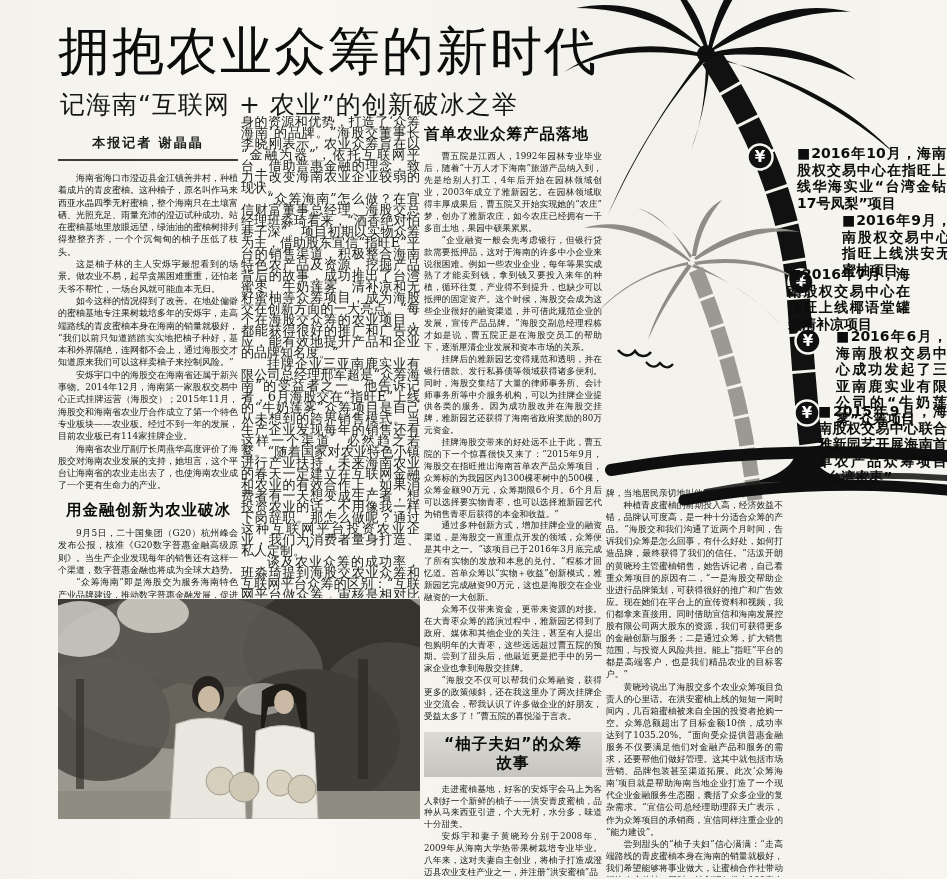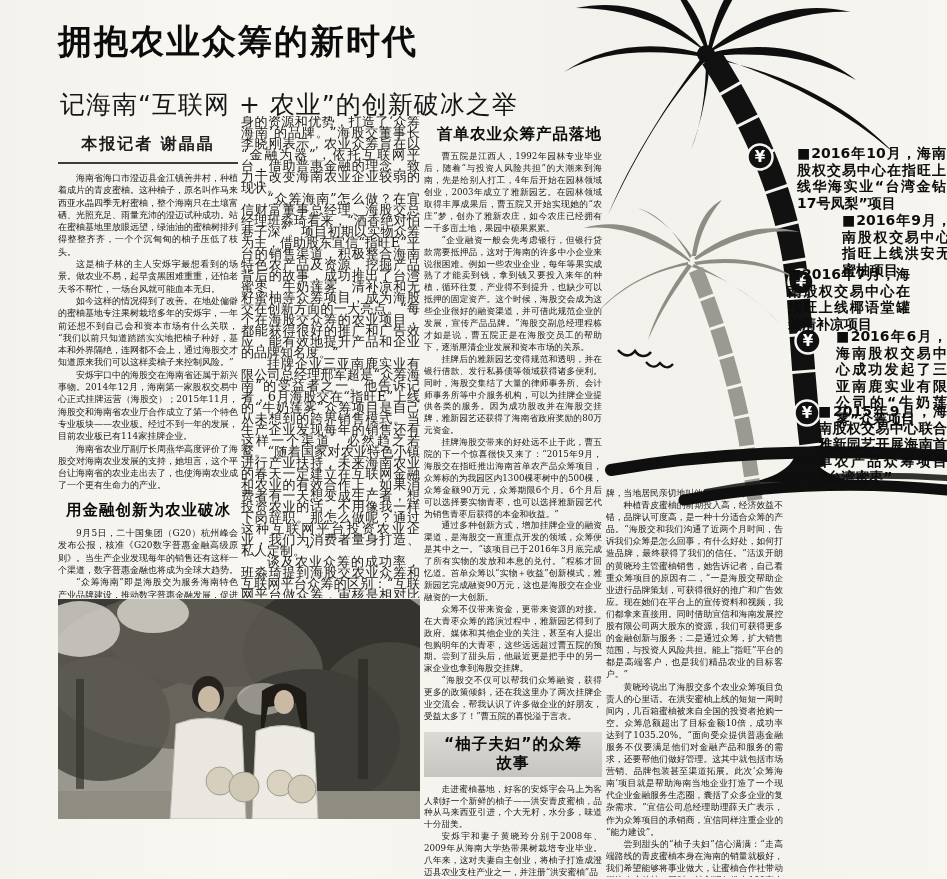--- a/index.html
+++ b/index.html
@@ -1,39 +1,39 @@
 <!DOCTYPE html>
 <html lang="zh"><head>
 <meta charset="utf-8">
 <style>
   html,body{margin:0;padding:0;background:#8a8a8a;}
   .page{position:relative;width:947px;height:879px;overflow:hidden;
         background:linear-gradient(90deg,#f3f2ec,#f8f7f2 28%,#f2f1eb 65%,#f6f5ef);
         font-family:"DejaVu Serif","Liberation Serif",serif;color:#1c1c1c;}
   
   .headline{position:absolute;left:58px;top:22px;margin:0;font-family:"DejaVu Sans","Liberation Sans",sans-serif;
-            font-weight:700;font-size:34px;line-height:1.15;letter-spacing:2px;color:#0c0c0c;}
+            font-weight:400;font-size:52px;line-height:1.15;letter-spacing:2px;color:#0c0c0c;}
   .subtitle{position:absolute;left:60px;top:88px;font-family:"DejaVu Sans","Liberation Sans",sans-serif;
             font-size:25px;color:#161616;letter-spacing:1px;}
   .byline{position:absolute;left:58px;top:134px;width:180px;text-align:center;
-          font-family:"DejaVu Sans","Liberation Sans",sans-serif;font-weight:bold;font-size:16px;
+          font-family:"DejaVu Sans","Liberation Sans",sans-serif;font-weight:bold;font-size:13px;
           padding-bottom:7px;border-bottom:2px solid #3c3c3c;letter-spacing:2px;}
   
   .col{position:absolute;font-size:9px;line-height:12.3px;text-align:justify;overflow:hidden;color:#191919;}
   .col p{margin:0;text-indent:2em;}
   .seg{display:block;}
   .seg.cont p:first-child{text-indent:0;}
   .col1{left:58px;top:172px;width:180px;height:426px;}
   .col2{left:241px;top:116px;width:179px;height:482px;font-size:13px;line-height:11px;}
   .col3{left:424px;top:116px;width:178px;height:761px;font-size:8.7px;line-height:11.9px;}
   .col4{left:606px;top:487px;width:177px;height:390px;font-size:8.8px;line-height:12.1px;}
   .hdr{font-family:"DejaVu Sans","Liberation Sans",sans-serif;font-weight:bold;color:#0c0c0c;
        font-size:15.5px;line-height:1.25;margin:9px 0 7px;text-indent:0;letter-spacing:1px;}
   .hdr-left{padding-left:8px;}
-  .hdr-center{text-align:right;}
+  .hdr-center{text-align:left;}
   .hdr-bar{text-align:center;background:linear-gradient(#dbdad4,#c5c4be);padding:3px 16px;}
   
   .photo{position:absolute;left:58px;top:599px;width:362px;height:220px;margin:0;background:#9a978e;
          box-shadow:0 0 0 1px #b9b6ac inset;}
   .photo svg{display:block;}
   
   .palm{position:absolute;left:556px;top:0;width:391px;height:560px;}
   .tl-item{position:absolute;font-family:"DejaVu Sans","Liberation Sans",sans-serif;font-weight:bold;
            font-size:14px;line-height:16.5px;text-align:justify;color:#0d0d0d;}
   .tl-1{left:797px;top:145px;width:149px;}
@@ -48,21 +48,21 @@
 <div class="page">
 
   <h1 class="headline">拥抱农业众筹的新时代</h1>
   <div class="subtitle">记海南“互联网 + 农业”的创新破冰之举</div>
   <div class="byline">本报记者 谢晶晶</div>
 
   <section class="col col1">
     <div class="seg">
         <p>海南省海口市澄迈县金江镇善井村，种植着成片的青皮蜜柚。这种柚子，原名叫作马来西亚水晶四季无籽蜜柚，整个海南只在土壤富硒、光照充足、雨量充沛的澄迈试种成功。站在蜜柚基地里放眼远望，绿油油的蜜柚树排列得整整齐齐，一个个沉甸甸的柚子压低了枝头。</p>
         <p>这是柚子林的主人安烁宇最想看到的场景。做农业不易，起早贪黑困难重重，还怕老天爷不帮忙，一场台风就可能血本无归。</p>
-        <p>如今这样的情况得到了改善。在地处偏僻的蜜柚基地专注果树栽培多年的安烁宇，一年前还想不到自己会和资本市场有什么关联，“我们以前只知道踏踏实实地把柚子种好，基本和外界隔绝，连网都不会上，通过海股交才知道原来我们可以这样卖柚子来控制风险。”</p>
+        <p>如今这样的情况得到了改善。在地处偏僻的蜜柚基地专注果树栽培多年的安烁宇，走高端路线的青皮蜜柚本身在海南的销量就极好，“我们以前只知道踏踏实实地把柚子种好，基本和外界隔绝，连网都不会上，通过海股交才知道原来我们可以这样卖柚子来控制风险。”</p>
         <p>安烁宇口中的海股交在海南省还属于新兴事物。2014年12月，海南第一家股权交易中心正式挂牌运营（海股交）；2015年11月，海股交和海南省农业厅合作成立了第一个特色专业板块——农业板。经过不到一年的发展，目前农业板已有114家挂牌企业。</p>
         <p>海南省农业厅副厅长周燕华高度评价了海股交对海南农业发展的支持，她坦言，这个平台让海南省的农业走出去了，也使海南农业成了一个更有生命力的产业。</p>
       </div>
     <h2 class="hdr hdr-left">用金融创新为农业破冰</h2>
     <div class="seg">
         <p>9月5日，二十国集团（G20）杭州峰会发布公报，核准《G20数字普惠金融高级原则》。当生产企业发现每年的销售还有这样一个渠道，数字普惠金融也将成为全球大趋势。</p>
         <p>“众筹海南”即是海股交为服务海南特色产业品牌建设，推动数字普惠金融发展，促进多层次资本市场建设推出的一项重要举措。</p>
       </div>
   </section>
 
@@ -71,21 +71,21 @@
         <p>身的资源和优势，打造了‘众筹海南’的品牌。”海股交董事长李晓刚表示，农业众筹旨在以“金融为器”，依托互联网平台，借助普惠金融的理念，致力于改变海南农业企业较弱的现状。</p>
         <p>“众筹海南”怎么做？在宜信财富董事总经理、海股交总经理班淼琦看来，“酒香绝对怕巷子深”。项目初期以实物众筹为主，借助股东宜信“指旺E”平台的销售渠道，积极整合海南特色农产品及资源，挖掘产品背后的故事，成功推出了台湾蜜枣、牛奶莲雾、清补凉和无籽蜜柚等众筹项目，成为海股交在创新方面的一大亮点。“每个在海股交众筹的农业项目，都能获得很好的推广和广告效应，能有效地提升产品和企业的品牌知名度。”</p>
         <p>挂牌企业三亚南鹿实业有限公司总经理邢军超是“众筹海南”的受益者之一。他告诉记者，6月海股交在“指旺E”上线的“牛奶莲雾”众筹项目是自己从未想到的跨界销售模式。当生产企业发现每年的销售还有这样一个渠道，必然趋之若鹜。“随着国家对农业特色小镇进行产业扶持，未来海南农业的春天一定建立在互联网金融和农业的有效合作上，如果消费者有一天想变成生产者，想投资农业的话，不用像我一样下岗辞职。那怎么做呢？通过这种互联网平台投资农业企业，我们为消费者量身打造、私人定制。”</p>
         <p>谈及农业众筹的成功率，班淼琦提到海股交农业众筹和互联网平台众筹的区别：“互联网平台做众筹，审核是相对比较宽松的，而海股交有非常严格的风控体系，我们有十几个备选项目，逐个通过风险委员会的审核，审核以后项目会进入承销商‘指旺’平台进行第二轮风控审核。”在具体对接中，除了企业证照审核，海股交还会直接到线下了解农产品的生产方法和过程，对品质和产量进行核验，明确与互联网客群的匹配度，而这种调研一般会进行多次。而在具体的销售环节，消费者根据众筹标的期限不同可获得相应的“反悔期”，众筹款不是马上打给企业，会留一部分专项服务基金，在产品发布一个月以后再全部回款。</p>
       </div>
   </section>
 
   <section class="col col3">
     <h2 class="hdr hdr-center">首单农业众筹产品落地</h2>
     <div class="seg">
-        <p>曹五院是江西人，1992年园林专业毕业后，随着“与投资人风险共担”的大潮来到海南，先是给别人打工，4年后开始在园林领域创业，2003年成立了雅新园艺。在园林领域取得丰厚成果后，曹五院又开始实现她的“农庄”梦，创办了雅新农庄，如今农庄已经拥有一千多亩土地，果园中硕果累累。</p>
+        <p>曹五院是江西人，1992年园林专业毕业后，随着“十万人才下海南”旅游产品纳入到，先是给别人打工，4年后开始在园林领域创业，2003年成立了雅新园艺。在园林领域取得丰厚成果后，曹五院又开始实现她的“农庄”梦，创办了雅新农庄，如今农庄已经拥有一千多亩土地，果园中硕果累累。</p>
         <p>“企业融资一般会先考虑银行，但银行贷款需要抵押品，这对于海南的许多中小企业来说很困难。例如一些农业企业，每年等果实成熟了才能卖到钱，拿到钱又要投入来年的种植，循环往复，产业得不到提升，也缺少可以抵押的固定资产。这个时候，海股交会成为这些企业很好的融资渠道，并可借此规范企业的发展，宣传产品品牌。”海股交副总经理程栋才如是说，曹五院正是在海股交员工的帮助下，逐渐厘清企业发展和资本市场的关系。</p>
         <p>挂牌后的雅新园艺变得规范和透明，并在银行借款、发行私募债等领域获得诸多便利。同时，海股交集结了大量的律师事务所、会计师事务所等中介服务机构，可以为挂牌企业提供各类的服务。因为成功股改并在海股交挂牌，雅新园艺还获得了海南省政府奖励的80万元资金。</p>
         <p>挂牌海股交带来的好处远不止于此，曹五院的下一个惊喜很快又来了：“2015年9月，海股交在指旺推出海南首单农产品众筹项目，众筹标的为我园区内1300棵枣树中的500棵，众筹金额90万元，众筹期限6个月。6个月后可以选择要实物青枣，也可以选择雅新园艺代为销售青枣后获得的本金和收益。”</p>
         <p>通过多种创新方式，增加挂牌企业的融资渠道，是海股交一直重点开发的领域，众筹便是其中之一。“该项目已于2016年3月底完成了所有实物的发放和本息的兑付。”程栋才回忆道。首单众筹以“实物＋收益”创新模式，雅新园艺完成融资90万元，这也是海股交在企业融资的一大创新。</p>
         <p>众筹不仅带来资金，更带来资源的对接。在大青枣众筹的路演过程中，雅新园艺得到了政府、媒体和其他企业的关注，甚至有人提出包购明年的大青枣，这些远远超过曹五院的预期。尝到了甜头后，他最近更是把手中的另一家企业也拿到海股交挂牌。</p>
         <p>“海股交不仅可以帮我们众筹融资，获得更多的政策倾斜，还在我这里办了两次挂牌企业交流会，帮我认识了许多做企业的好朋友，受益太多了！”曹五院的喜悦溢于言表。</p>
       </div>
     <h2 class="hdr hdr-center hdr-bar">“柚子夫妇”的众筹故事</h2>
     <div class="seg">
         <p>走进蜜柚基地，好客的安烁宇会马上为客人剥好一个新鲜的柚子——洪安青皮蜜柚，品种从马来西亚引进，个大无籽，水分多，味道十分甜美。</p>

